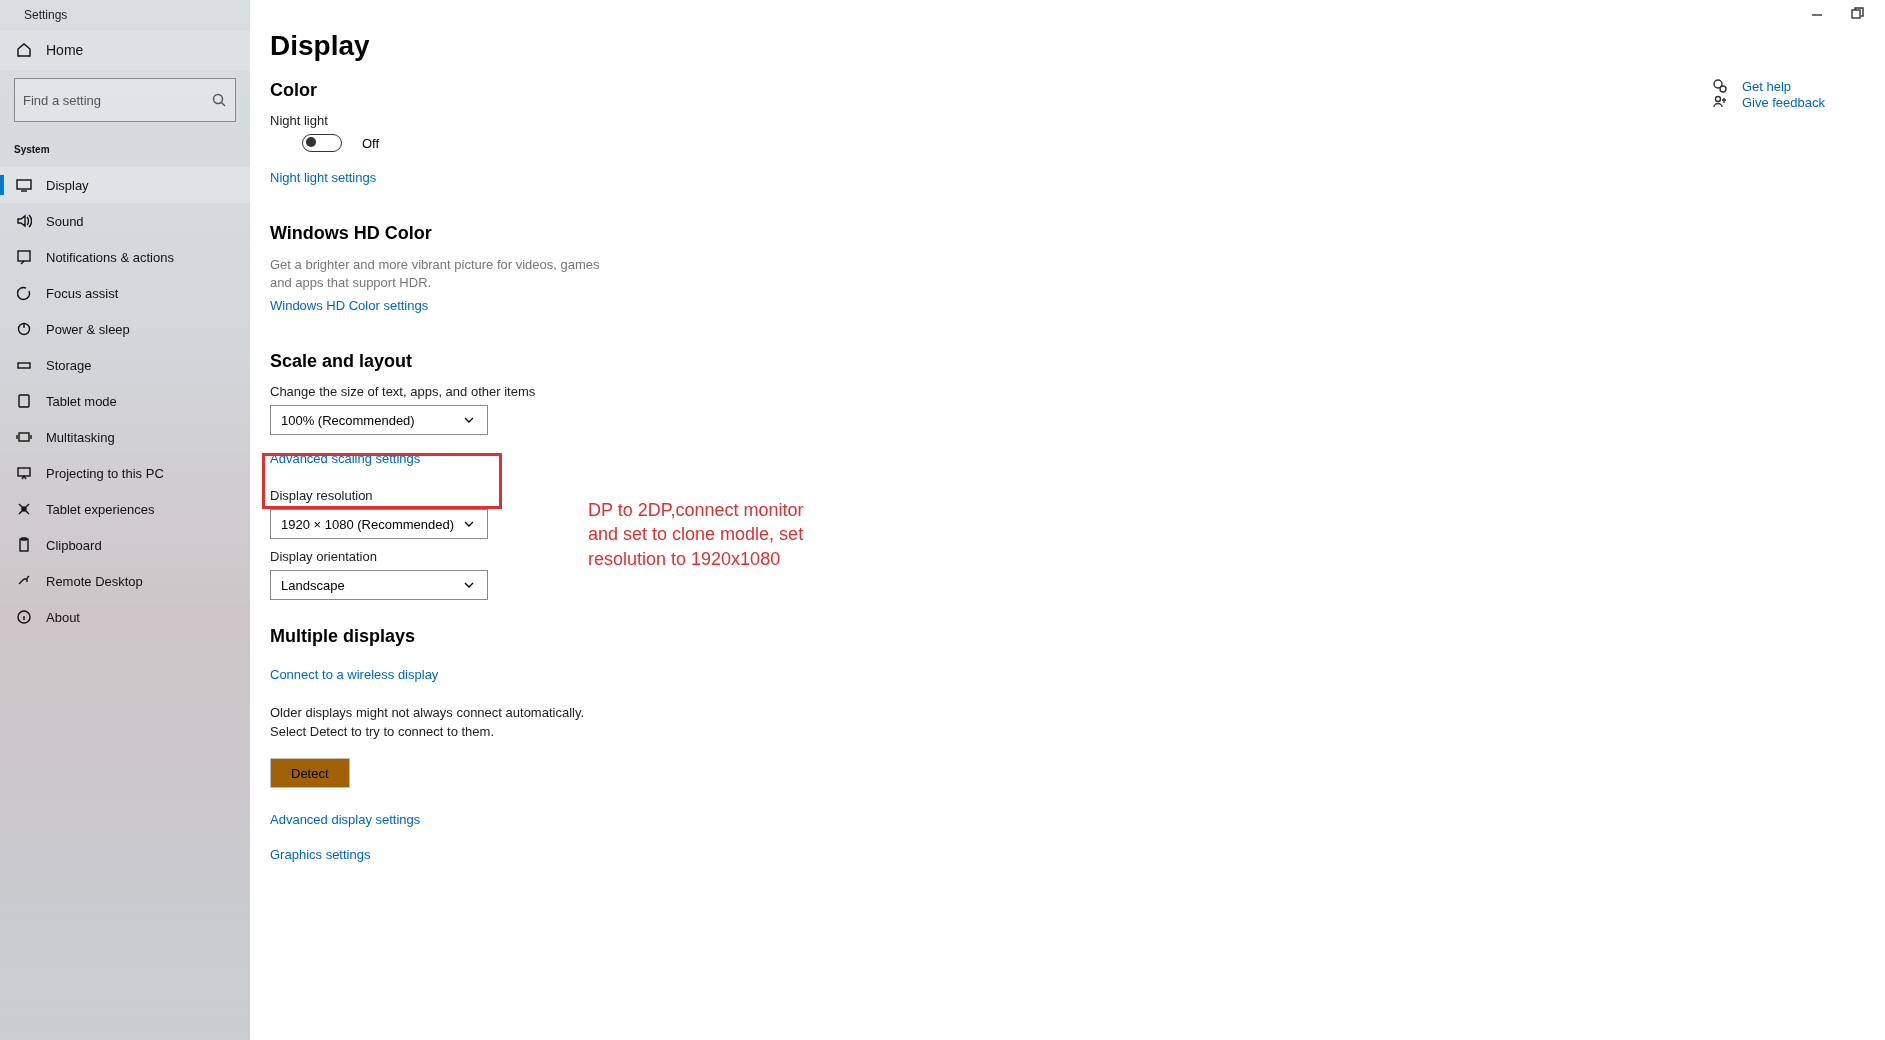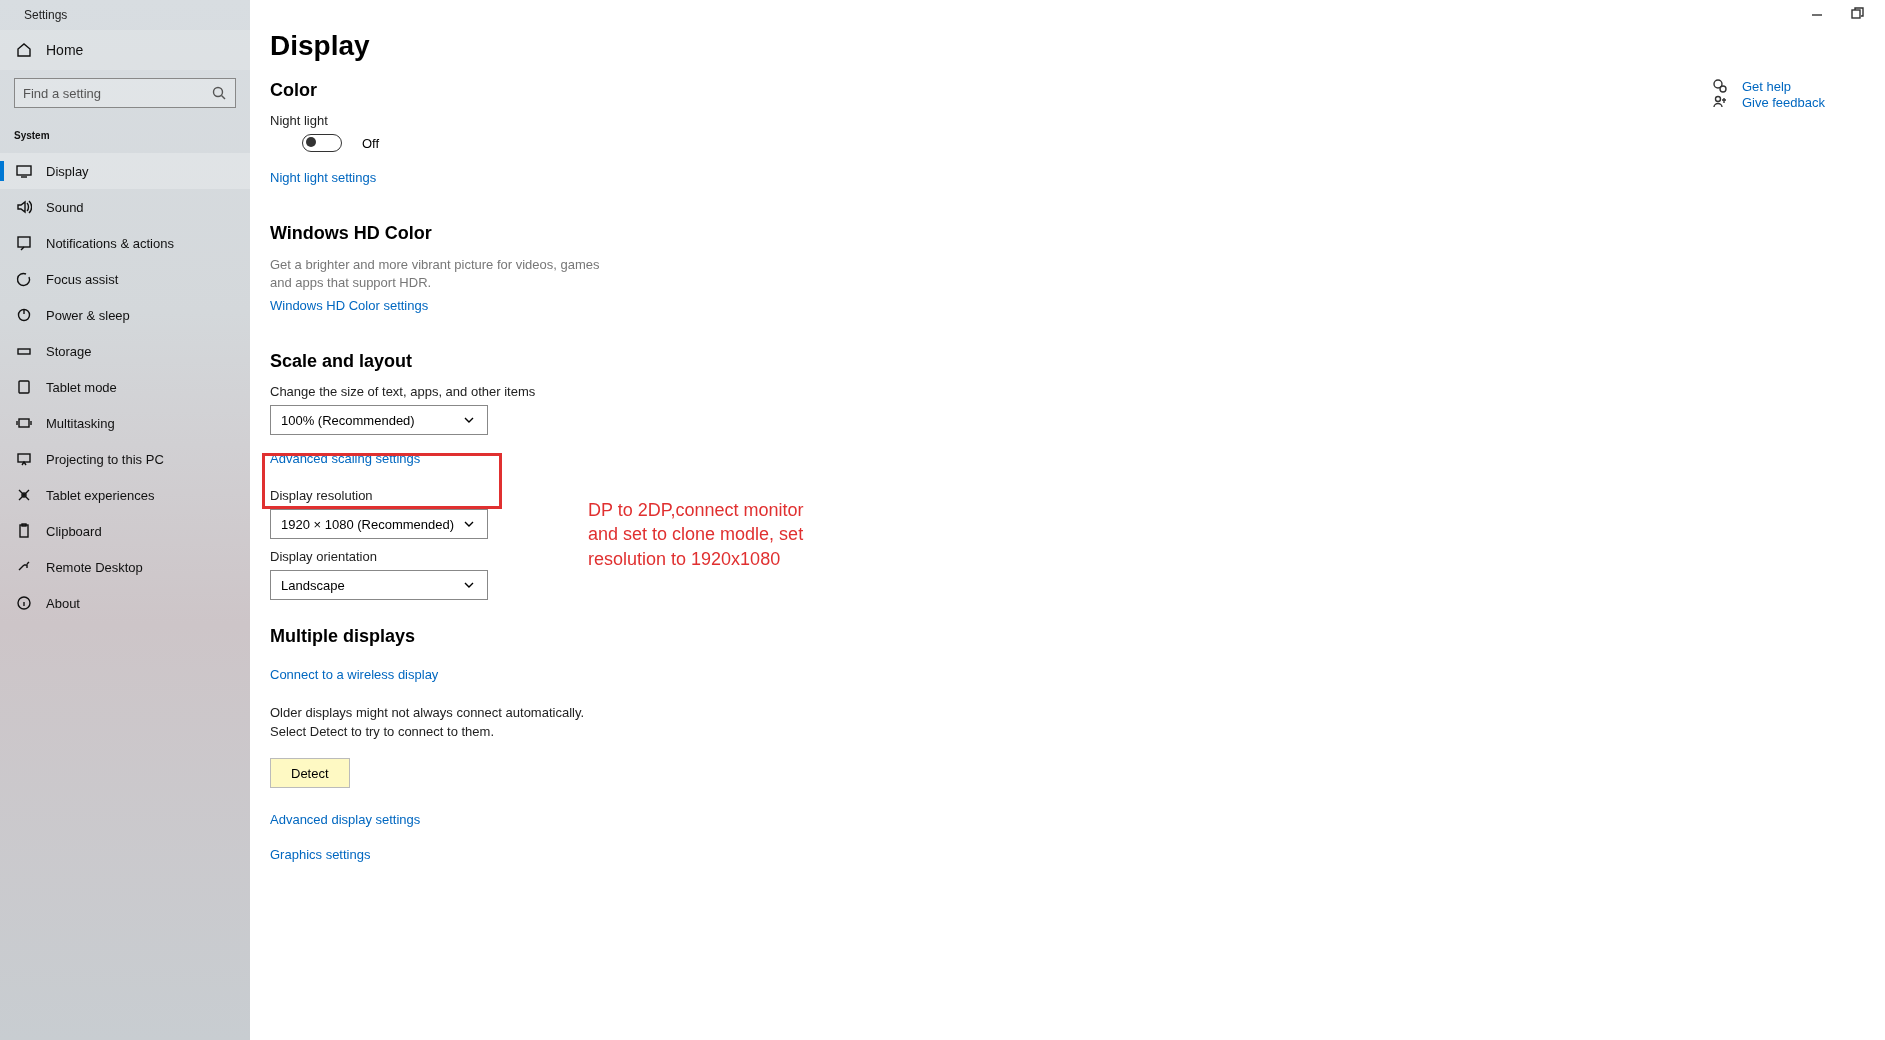--- a/index.html
+++ b/index.html
@@ -1,42 +1,42 @@
 <!DOCTYPE html>
 <html><head>
 <meta charset="utf-8">
 <style>
 * { margin: 0; padding: 0; box-sizing: border-box; font-family: "Segoe UI", sans-serif; }
 body { width: 1885px; height: 1040px; overflow: hidden; background: #fff; display: flex; }
 .sidebar { width: 250px; height: 100%; background: linear-gradient(180deg, #d8dde1 0%, #d4d8db 30%, #cdc5c8 60%, #c8cdd1 100%); display: flex; flex-direction: column; }
 .titlebar-left { height: 30px; display: flex; align-items: center; padding-left: 24px; font-size: 12px; color: #222; }
 .home-row { display: flex; align-items: center; gap: 14px; padding: 12px 16px; font-size: 14px; color: #111; background: rgba(255,255,255,0.15); }
 .search-wrap { padding: 8px 14px 4px 14px; }
-.search-box { width: 100%; height: 30px; border: 1px solid #888; background: rgba(255,255,255,0.25); display: flex; align-items: center; padding: 0 8px; font-size: 13px; color: #555; justify-content: space-between; }
+.search-box { width: 100%; height: 44px; border: 1px solid #888; background: rgba(255,255,255,0.25); display: flex; align-items: center; padding: 0 8px; font-size: 13px; color: #555; justify-content: space-between; }
 .section-label { font-weight: 600; font-size: 10px; padding: 18px 14px 12px 14px; color: #111; }
 .nav { display: flex; flex-direction: column; }
 .nav-item { display: flex; align-items: center; gap: 14px; padding: 10px 16px; font-size: 13px; color: #111; position: relative; cursor: default; }
 .nav-item.active::before { content: ""; position: absolute; left: 0; top: 8px; bottom: 8px; width: 4px; background: #0078d4; }
 .nav-item.active { background: rgba(255,255,255,0.25); }
 .icon { width: 16px; height: 16px; flex-shrink: 0; display: inline-flex; align-items: center; justify-content: center; }
 .content { flex: 1; position: relative; background: #fff; }
 .titlebar-right { position: absolute; top: 0; right: 0; height: 30px; display: flex; gap: 24px; align-items: center; padding-right: 20px; color: #333; }
 .win-btn { width: 16px; height: 16px; display: inline-flex; align-items: center; justify-content: center; }
 .main { padding: 30px 0 0 20px; }
 h1 { font-size: 28px; font-weight: 600; margin-bottom: 18px; }
 h2 { font-size: 18px; font-weight: 600; margin-top: 12px; margin-bottom: 12px; }
 .setting-label { font-size: 13px; color: #222; margin-top: 10px; margin-bottom: 6px; }
 .toggle-row { display: flex; align-items: center; gap: 20px; margin-bottom: 10px; margin-left: 32px; }
 .toggle { width: 40px; height: 18px; border: 1.5px solid #333; border-radius: 10px; position: relative; }
 .toggle::after { content: ""; position: absolute; width: 10px; height: 10px; background: #333; border-radius: 50%; top: 2px; left: 3px; }
 .link { color: #0067c0; font-size: 13px; margin: 8px 0 12px 0; display: inline-block; cursor: pointer; }
 .desc { font-size: 13px; color: #777; max-width: 350px; margin-bottom: 4px; line-height: 1.4; }
 .desc-dark { font-size: 13px; color: #222; max-width: 350px; margin: 10px 0; line-height: 1.45; }
 .dropdown { width: 218px; height: 30px; border: 1px solid #888; display: flex; align-items: center; justify-content: space-between; padding: 0 10px; font-size: 13px; margin-bottom: 8px; background: #fff; }
-.button { height: 30px; border: 1px solid #bbb; background: #fef9c3; padding: 0 20px; font-size: 13px; display: inline-flex; align-items: center; margin-top: 6px; }
+.button { height: 30px; border: 1px solid #bbb; background: #a16207; padding: 0 20px; font-size: 13px; display: inline-flex; align-items: center; margin-top: 6px; }
 .side-links { position: absolute; top: 78px; right: 60px; display: flex; flex-direction: column; }
 .side-link { display: flex; align-items: center; gap: 14px; color: #0067c0; font-size: 13px; }
 .side-link .icon { color: #333; }
 .highlight-box { position: absolute; border: 3px solid #e03030; }
 .annotation { position: absolute; color: #e03030; font-family: Liberation Sans, sans-serif; font-size: 18px; line-height: 1.35; white-space: pre; }
 svg { width: 16px; height: 16px; stroke: currentColor; fill: none; stroke-width: 1.4; }
 </style>
 </head>
 <body>
 

